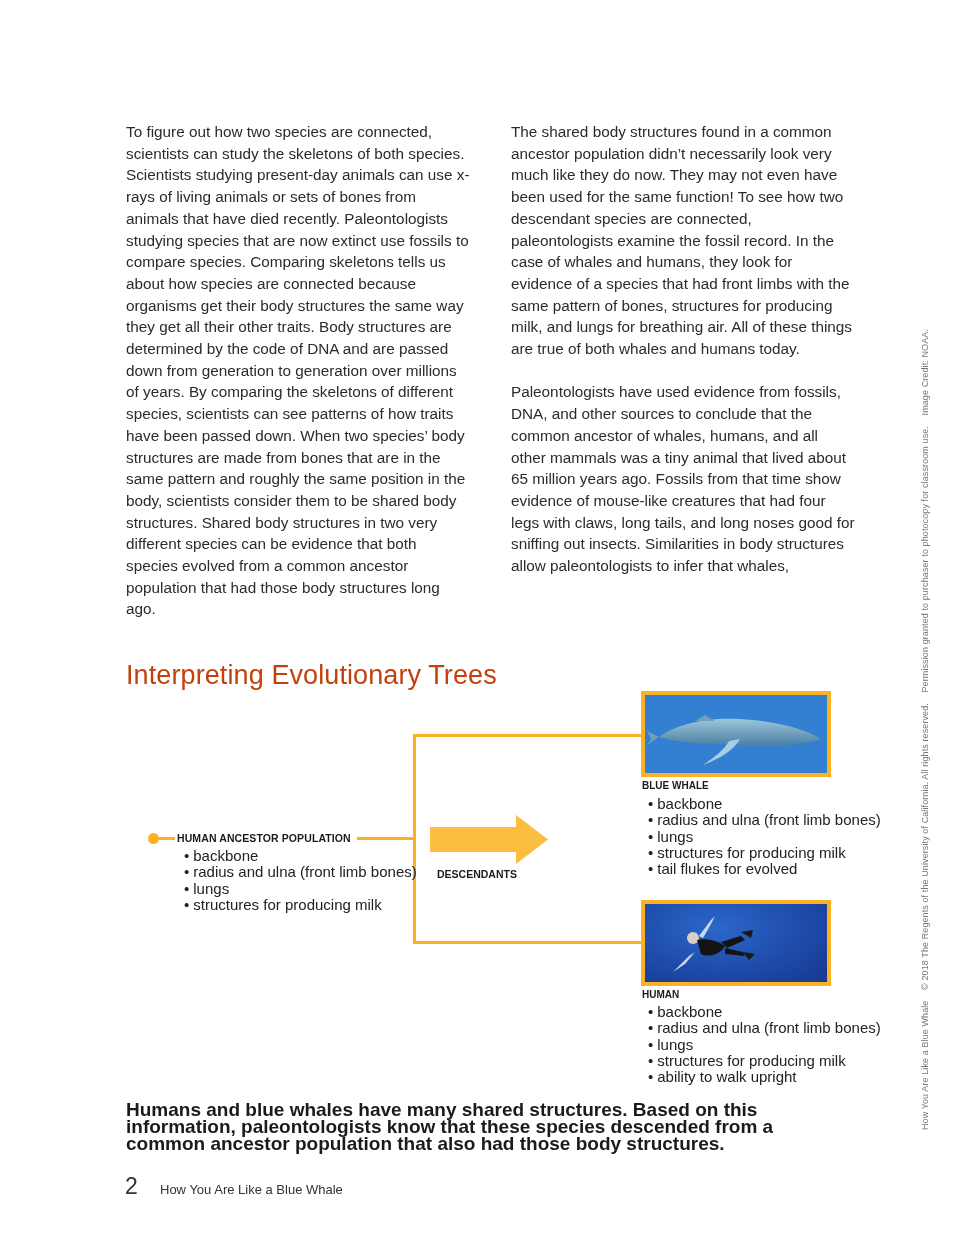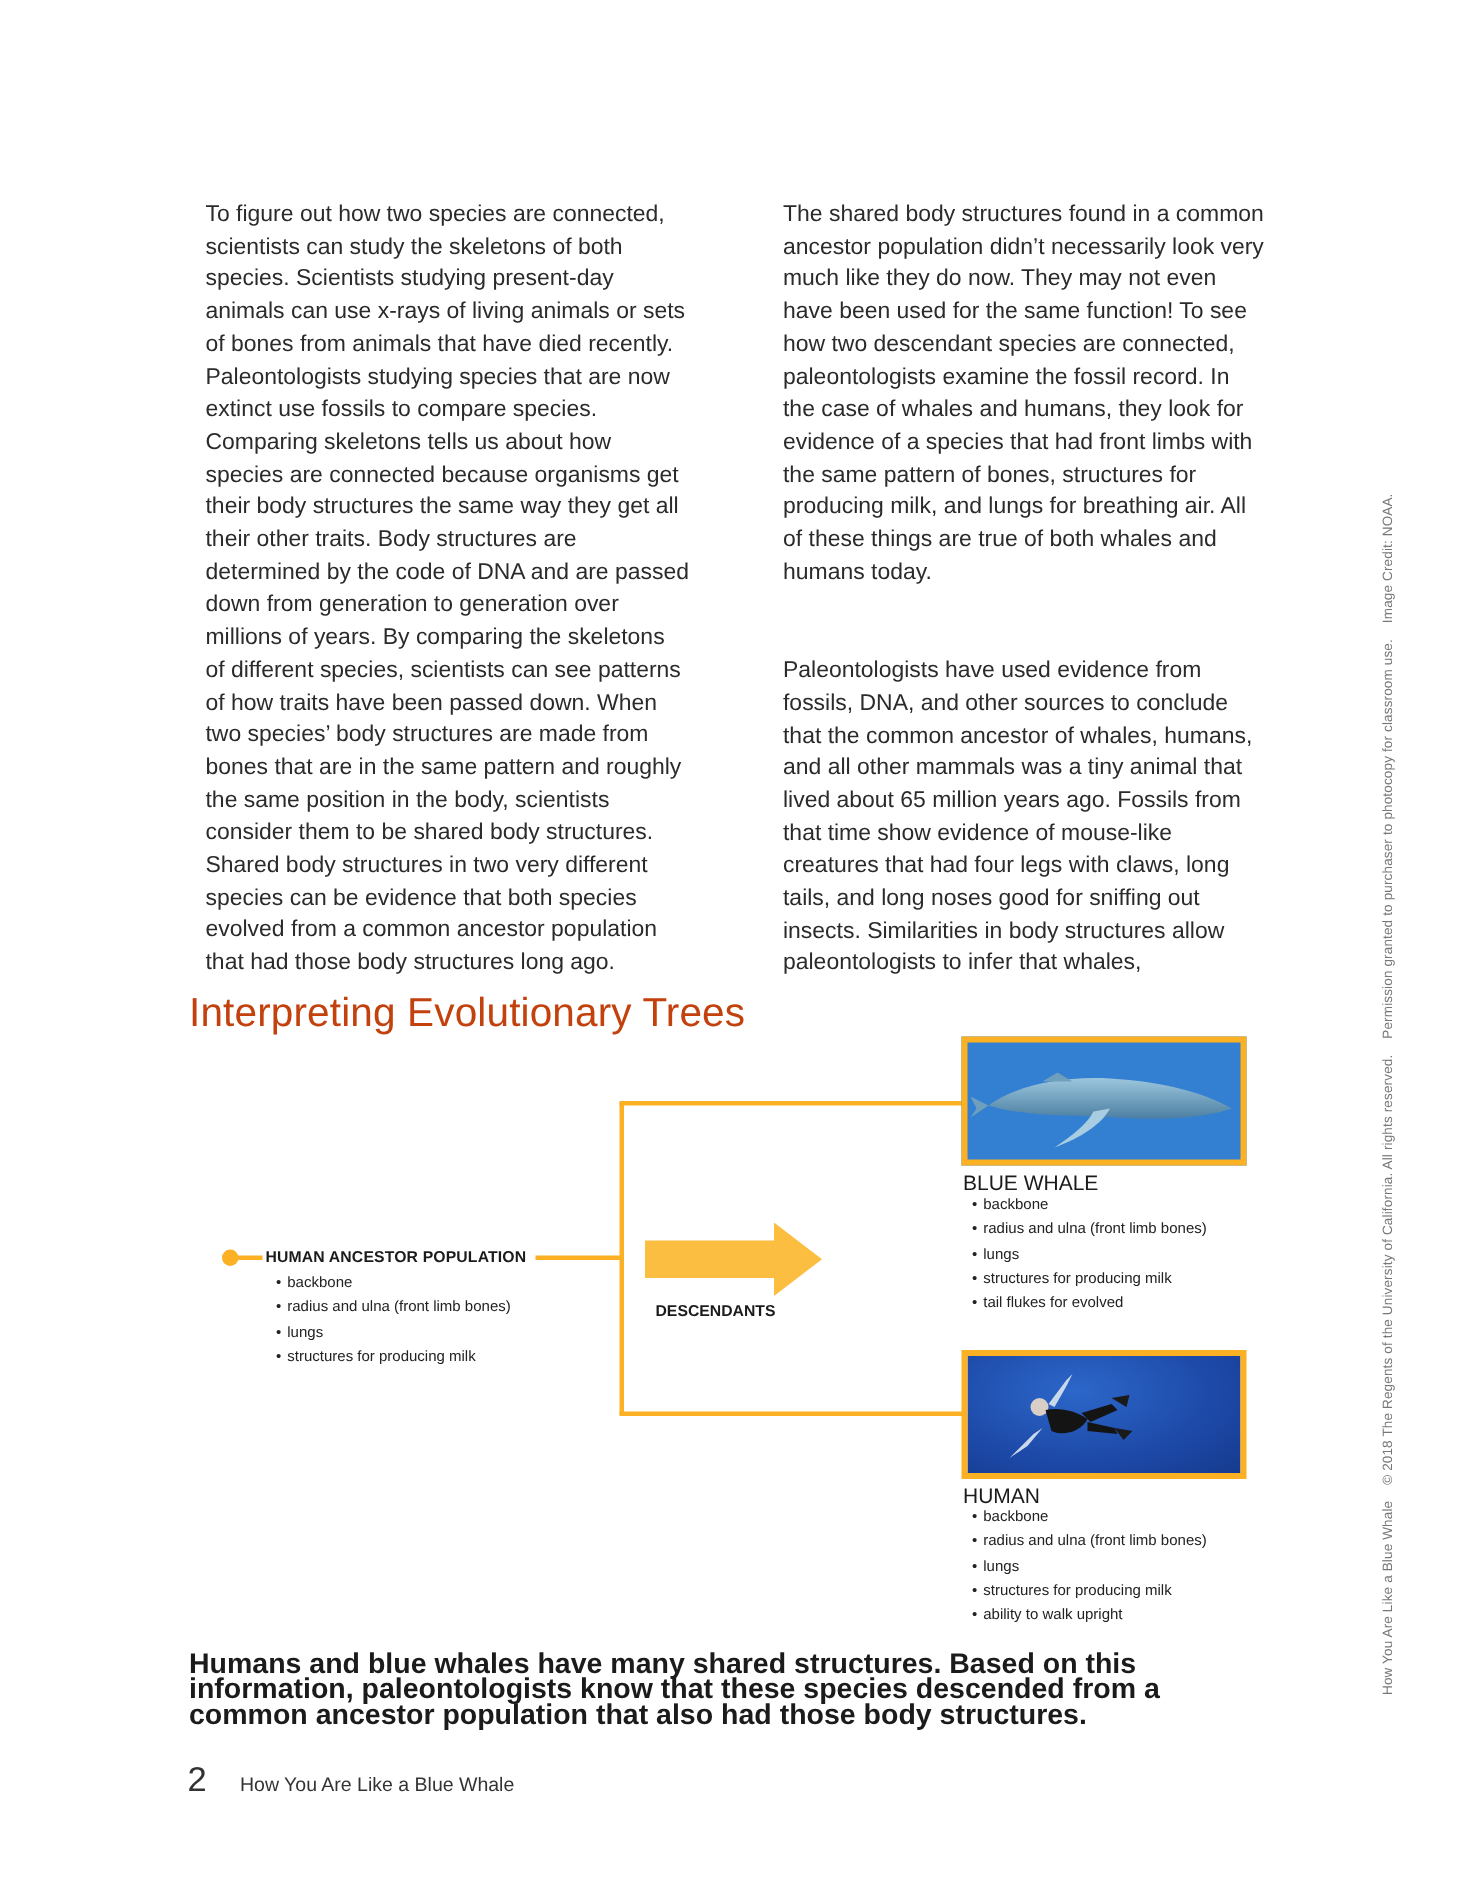--- a/index.html
+++ b/index.html
@@ -1,37 +1,37 @@
 <!DOCTYPE html>
 <html><head>
 <meta charset="utf-8">
 <style>
   html, body { margin: 0; padding: 0; background: #ffffff; }
   body { width: 978px; height: 1257px; position: relative; overflow: hidden;
          font-family: "Liberation Sans", sans-serif; color: #231f20; }
   .col { position: absolute; top: 121px; width: 345px; font-size: 15.3px; line-height: 21.7px; color: #2b2b2b; }
-  .col p { margin: 11px; }
+  .col p { margin: 0; }
   .col-left { left: 126px; }
   .col-right { left: 511px; }
   .gap { height: 21.7px; }
   .section-title { position: absolute; left: 126px; top: 660px; font-size: 27px; font-weight: normal;
                    letter-spacing: 0.1px; color: #c2410c; margin: 0; }
   .tree { position: absolute; left: 0; top: 0; width: 978px; height: 1257px; }
   .line { position: absolute; background: #fbb123; }
   .anc-dot { position: absolute; left: 148px; top: 833px; width: 11px; height: 11px; border-radius: 50%; background: #fbb123; }
   .anc-title { position: absolute; left: 177px; top: 832px; font-size: 10.5px; font-weight: bold; color: #1b1b1b; letter-spacing: 0.1px; }
-  .trait-list { position: absolute; margin: 0; padding: 0; list-style: none; font-size: 10px; line-height: 16.3px; color: #222; }
+  .trait-list { position: absolute; margin: 0; padding: 0; list-style: none; font-size: 15px; line-height: 16.3px; color: #222; }
   .trait-list li::before { content: "\2022"; margin-right: 4px; }
   .desc-arrow { position: absolute; left: 430px; top: 815px; width: 120px; height: 49px; }
   .desc-label { position: absolute; left: 437px; top: 832px; font-size: 10.5px; font-weight: bold; color: #1b1b1b; margin-top: 36px; }
   .photo { position: absolute; border: 4px solid #fbb123; box-sizing: border-box; overflow: hidden; }
   .photo-whale { left: 641px; top: 691px; width: 190px; height: 86px; background: #3380d2; }
   .photo-human { left: 641px; top: 900px; width: 190px; height: 86px;
                  background: radial-gradient(ellipse at 40% 30%, #2c67c9 0%, #1d49a8 60%, #163a8e 100%); }
-  .species-title { position: absolute; left: 642px; font-size: 14px; font-weight: normal; color: #1b1b1b; }
+  .species-title { position: absolute; left: 642px; font-size: 10px; font-weight: bold; color: #1b1b1b; }
   .caption { position: absolute; left: 126px; top: 1101px; width: 720px; font-size: 19px; line-height: 17px; font-weight: bold; color: #1b1b1b; margin: 0; }
   .page-num { position: absolute; left: 125px; top: 1173px; font-size: 23px; color: #333; }
   .footer-title { position: absolute; left: 160px; top: 1182px; font-size: 13px; color: #333; }
   .side-credit { position: absolute; left: 920px; top: 1130px; transform-origin: 0 0; transform: rotate(-90deg);
                  font-size: 9px; color: #777; white-space: nowrap; letter-spacing: 0.1px; }
   .side-credit span { margin-right: 8px; }
 </style>
 </head>
 <body>
 

